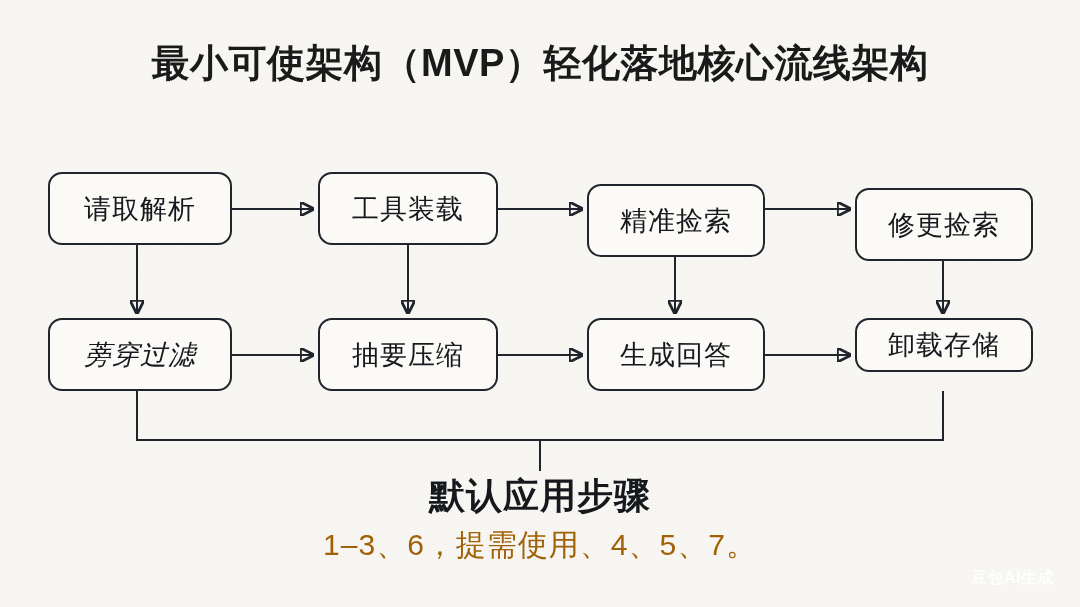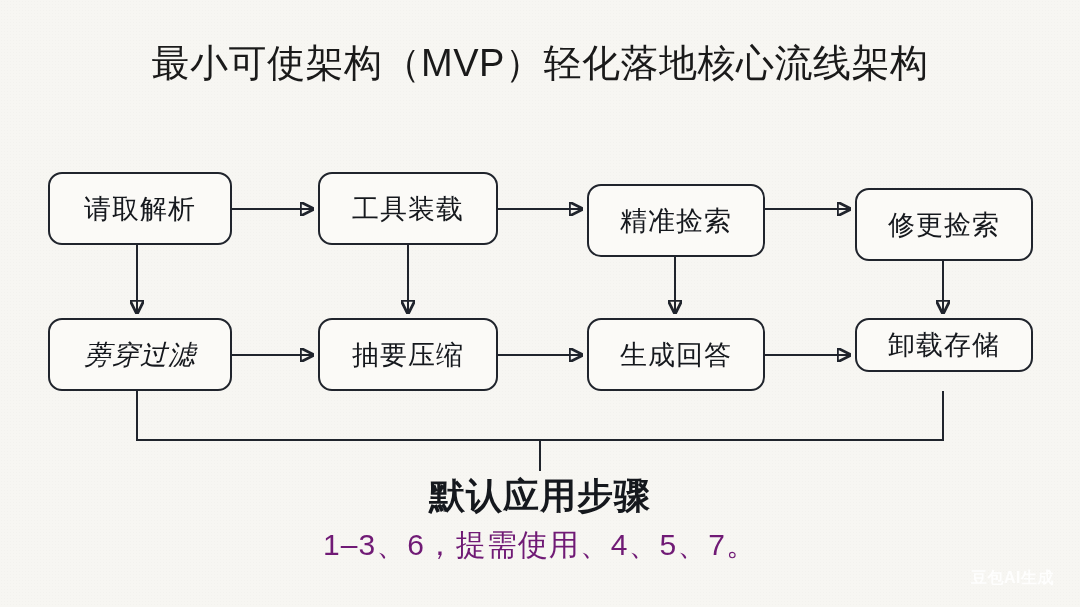--- a/index.html
+++ b/index.html
@@ -35,21 +35,21 @@
   }
 
   
   #page-title {
     position: absolute;
     left: 0;
     top: 38px;
     width: 1080px;
     text-align: center;
     font-size: 38px;
-    font-weight: 400;
+    font-weight: 700;
     letter-spacing: 0.5px;
     color: #1a1a1a;
     white-space: nowrap;
   }
 
   
   .node {
     position: absolute;
     box-sizing: border-box;
     border: 2px solid #20242c;
@@ -105,21 +105,21 @@
     font-size: 36px;
     font-weight: 700;
     color: #15181d;
     letter-spacing: 1px;
     line-height: 1.25;
   }
   #caption-detail {
     margin-top: 8px;
     font-size: 30px;
     font-weight: 400;
-    color: #701a75;
+    color: #a16207;
     letter-spacing: 1px;
     line-height: 1.25;
   }
 
   
   #watermark {
     position: absolute;
     right: 26px;
     bottom: 18px;
     font-size: 16px;

